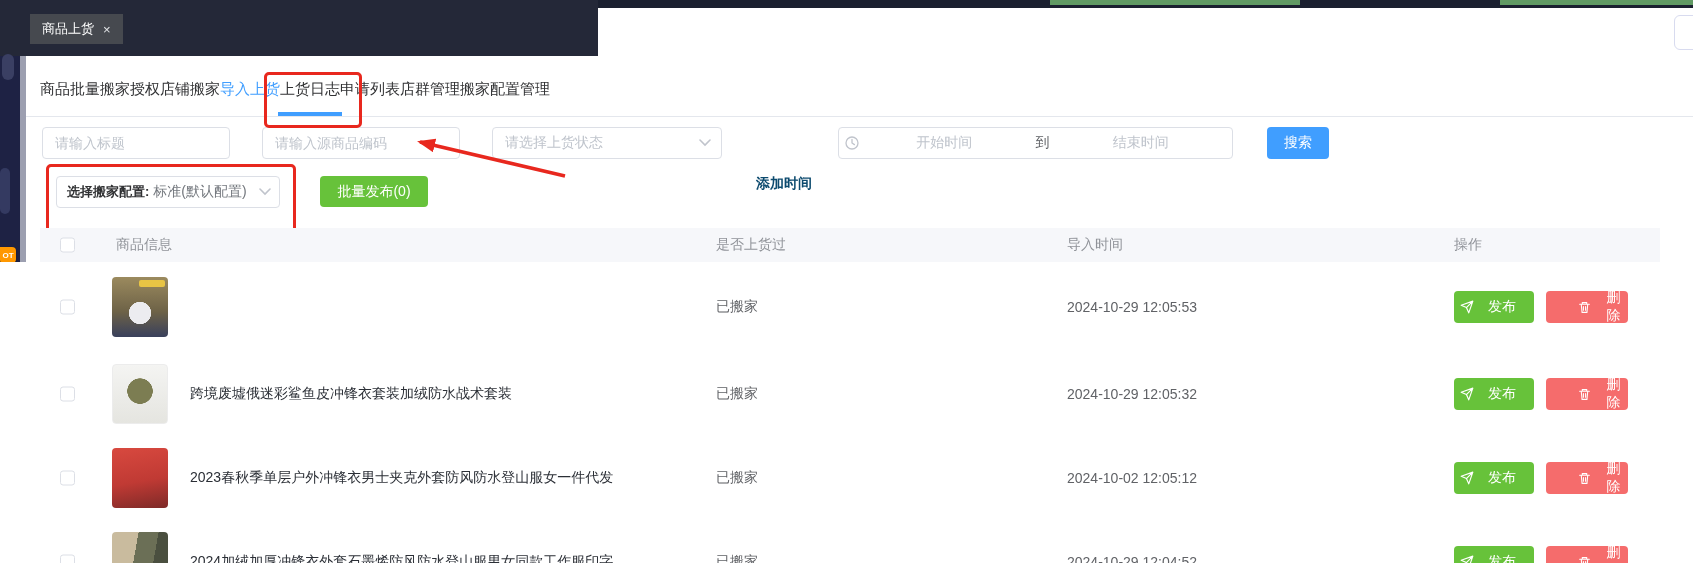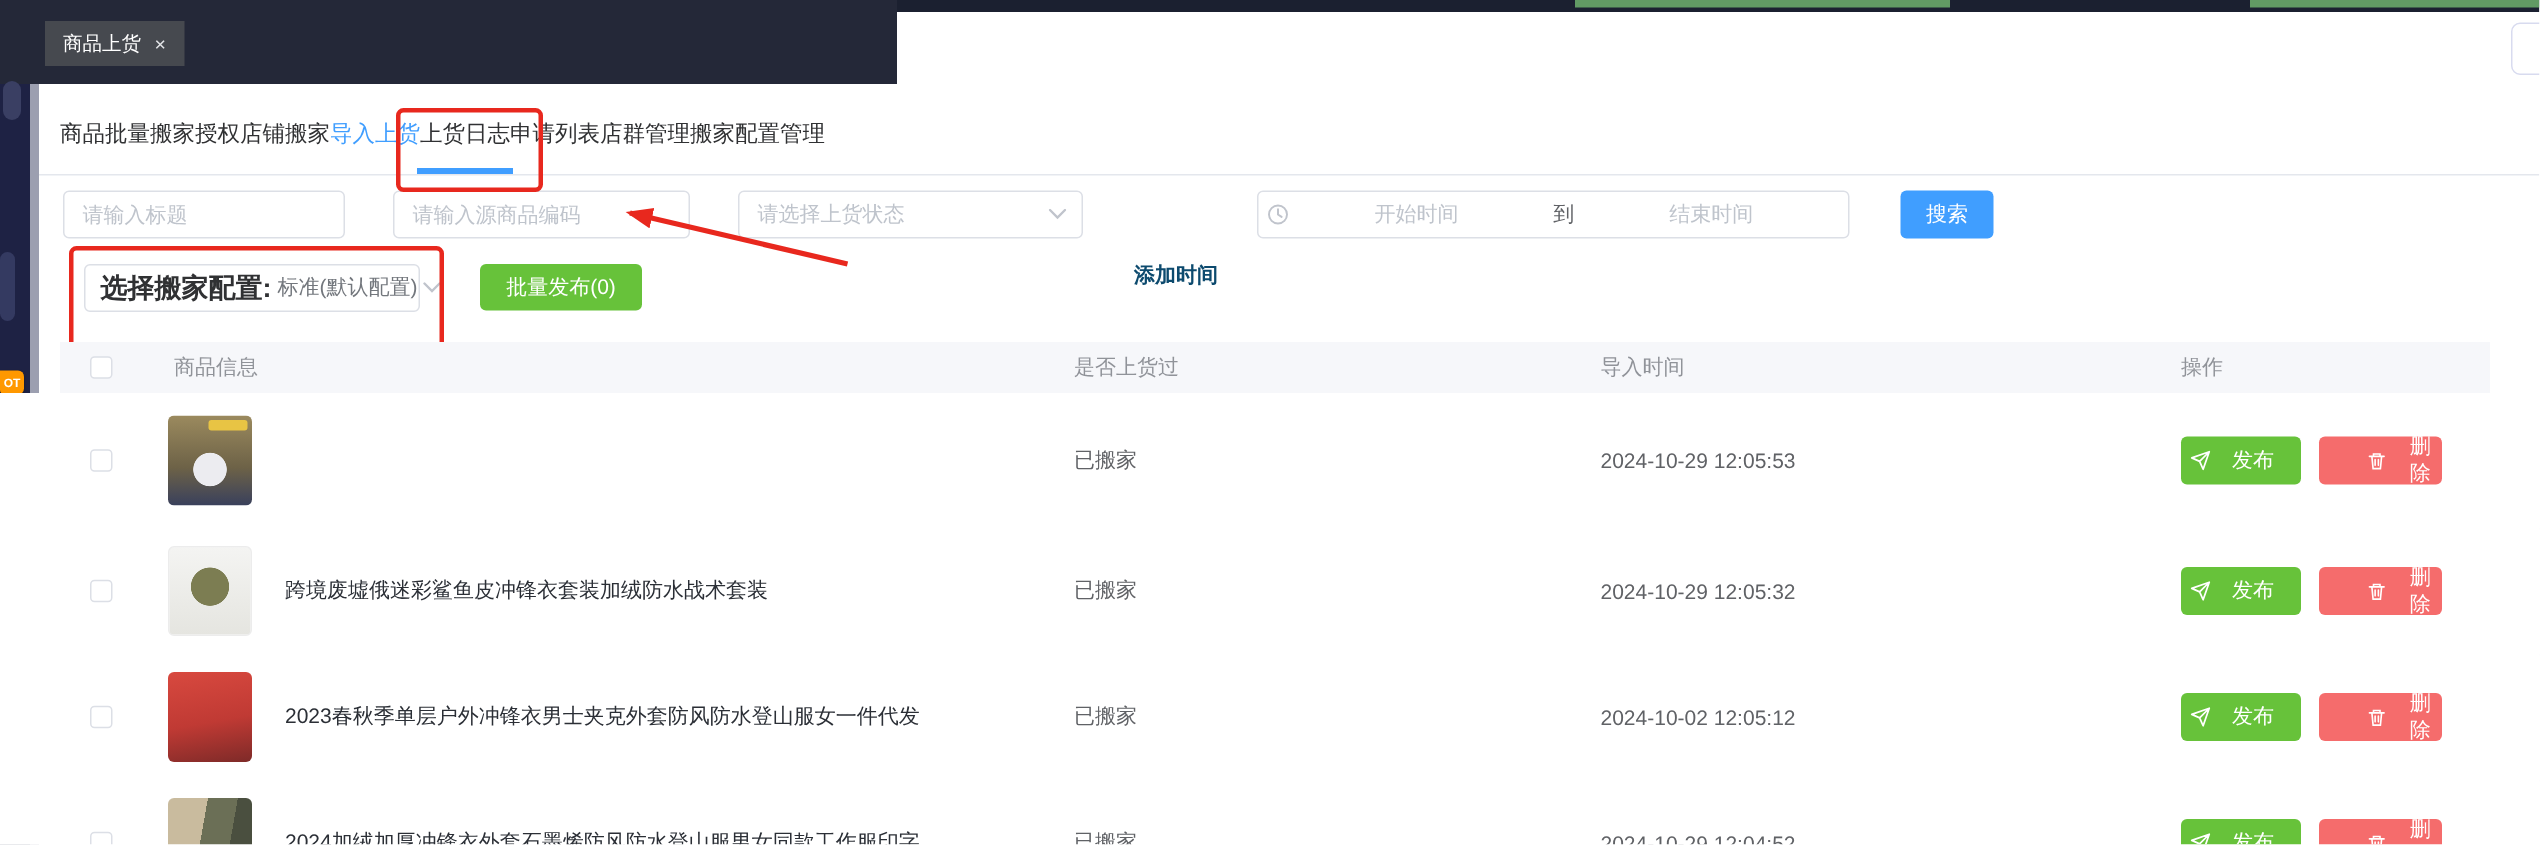--- a/index.html
+++ b/index.html
@@ -53,21 +53,21 @@
   .datebox .ph{flex:1;text-align:center;font-size:14px;color:#bfc4cc;}
   .datebox .to{font-size:14px;color:#606266;padding:0 6px;}
   .btn-search{position:absolute;left:1267px;top:127px;width:62px;height:32px;background:var(--accent);
               color:#fff;border:none;border-radius:4px;font-size:14px;cursor:pointer;
               font-family:"Liberation Sans",sans-serif;}
 
   
   .config-select{position:absolute;left:56px;top:176px;width:224px;height:32px;border:1px solid #dcdfe6;
                  border-radius:4px;box-sizing:border-box;display:flex;align-items:center;gap:4px;
                  padding:0 8px 0 10px;background:#fff;cursor:pointer;}
-  .config-select .lbl{font-size:18px;font-weight:bold;color:#303133;white-space:nowrap;}
+  .config-select .lbl{font-size:13px;font-weight:bold;color:#303133;white-space:nowrap;}
   .config-select .val{flex:1;font-size:14px;color:#73777d;white-space:nowrap;}
   .btn-batch{position:absolute;left:320px;top:176px;width:108px;height:31px;background:var(--success);
              color:#fff;border:none;border-radius:4px;font-size:14px;cursor:pointer;
              font-family:"Liberation Sans",sans-serif;}
 
   
   .anno-box{position:absolute;border:3px solid var(--annotation);border-radius:5px;pointer-events:none;}
   .anno-box1{left:264px;top:72px;width:92px;height:50px;}
   .anno-box2{left:46px;top:164px;width:244px;height:70px;}
   .anno-svg{position:absolute;left:0;top:0;width:1693px;height:563px;pointer-events:none;}

